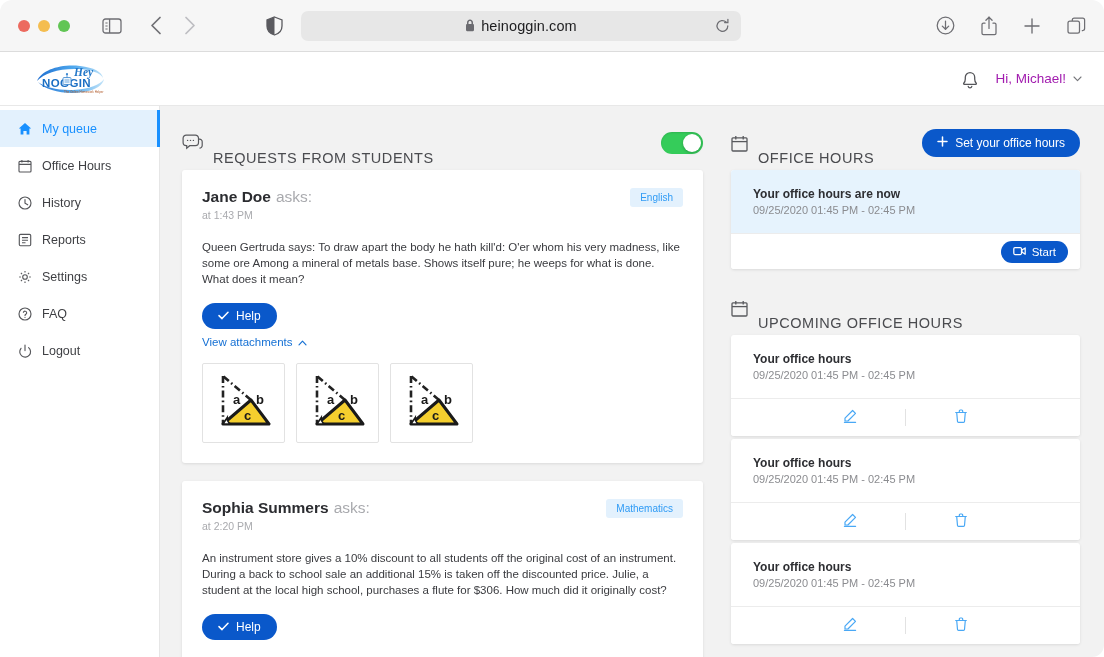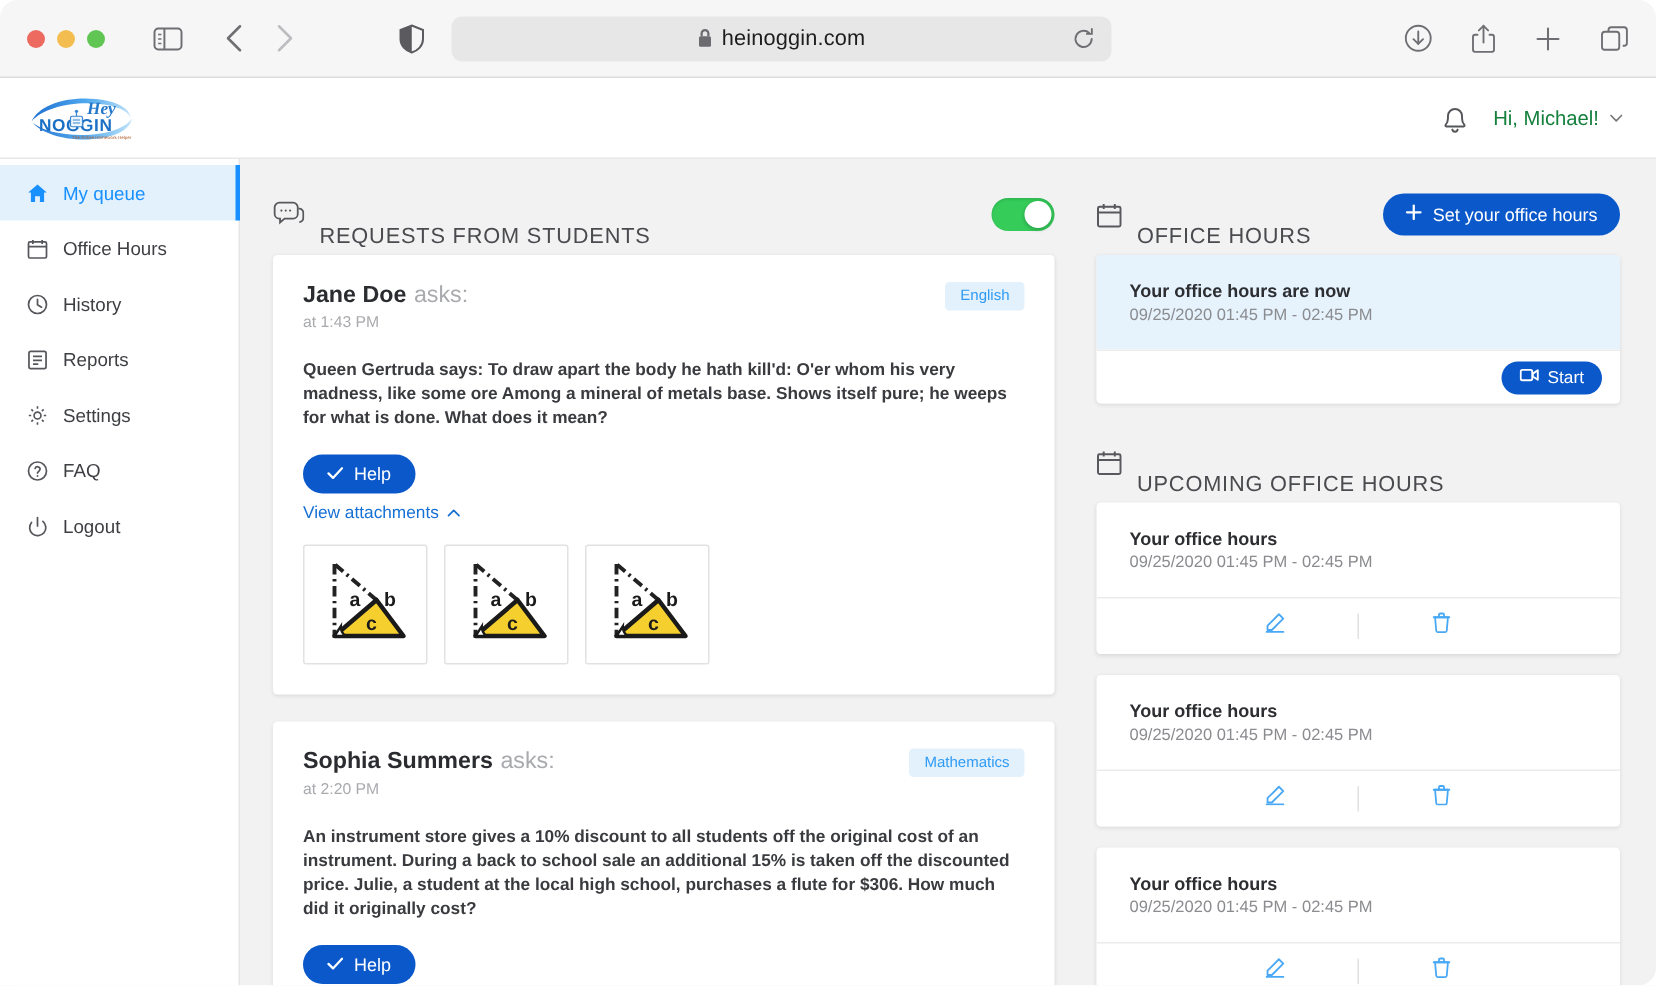--- a/index.html
+++ b/index.html
@@ -86,21 +86,21 @@
     color: #6e6e73;
   }
 
   
   .app-header {
     height: 54px;
     background: #ffffff;
     border-bottom: 1px solid #e8e8e8;
     display: flex;
     align-items: center;
-    padding: 0 22px 0 18px;
+    padding: 0 22px 0 34px;
   }
 
   .logo {
     width: 72px;
     height: 36px;
     position: relative;
     flex: none;
   }
   .logo svg { display: block; }
 
@@ -109,21 +109,21 @@
     display: flex;
     align-items: center;
     gap: 16px;
   }
   .bell-btn { color: #55565a; display: flex; align-items: center; }
   .greeting {
     display: flex;
     align-items: center;
     gap: 7px;
     font-size: 13.5px;
-    color: #15803d;
+    color: #a21caf;
   }
   .chev-sm { color: #77787c; display: flex; align-items: center; }
 
   
   .app-body {
     display: flex;
     height: 551px;
     background: #ffffff;
   }
 
@@ -285,21 +285,20 @@
     font-size: 10px;
     border-radius: 3px;
     padding: 4px 10px;
     white-space: nowrap;
   }
   .req-text {
     font-size: 11.5px;
     line-height: 16px;
     color: #3a3b3f;
     margin-top: 18px;
-    font-weight: bold;
   }
 
   .btn-help {
     margin-top: 16px;
     background: #0a58ca;
     color: #fff;
     border: none;
     border-radius: 15px;
     height: 26px;
     padding: 0 16px;
@@ -338,21 +337,21 @@
     cursor: pointer;
     overflow: hidden;
   }
 
   
   .oh-card {
     background: #ffffff;
     border-radius: 3px;
     box-shadow: 0 1px 3px rgba(0,0,0,.10);
     overflow: hidden;
-    margin-bottom: 14px;
+    margin-bottom: 3px;
   }
   .oh-body {
     padding: 17px 20px 17px 22px;
   }
   .oh-body.now { background: #e6f3fd; }
   .oh-title {
     font-size: 12px;
     color: #2d2e32;
     font-weight: 700;
     margin-bottom: 3px;

